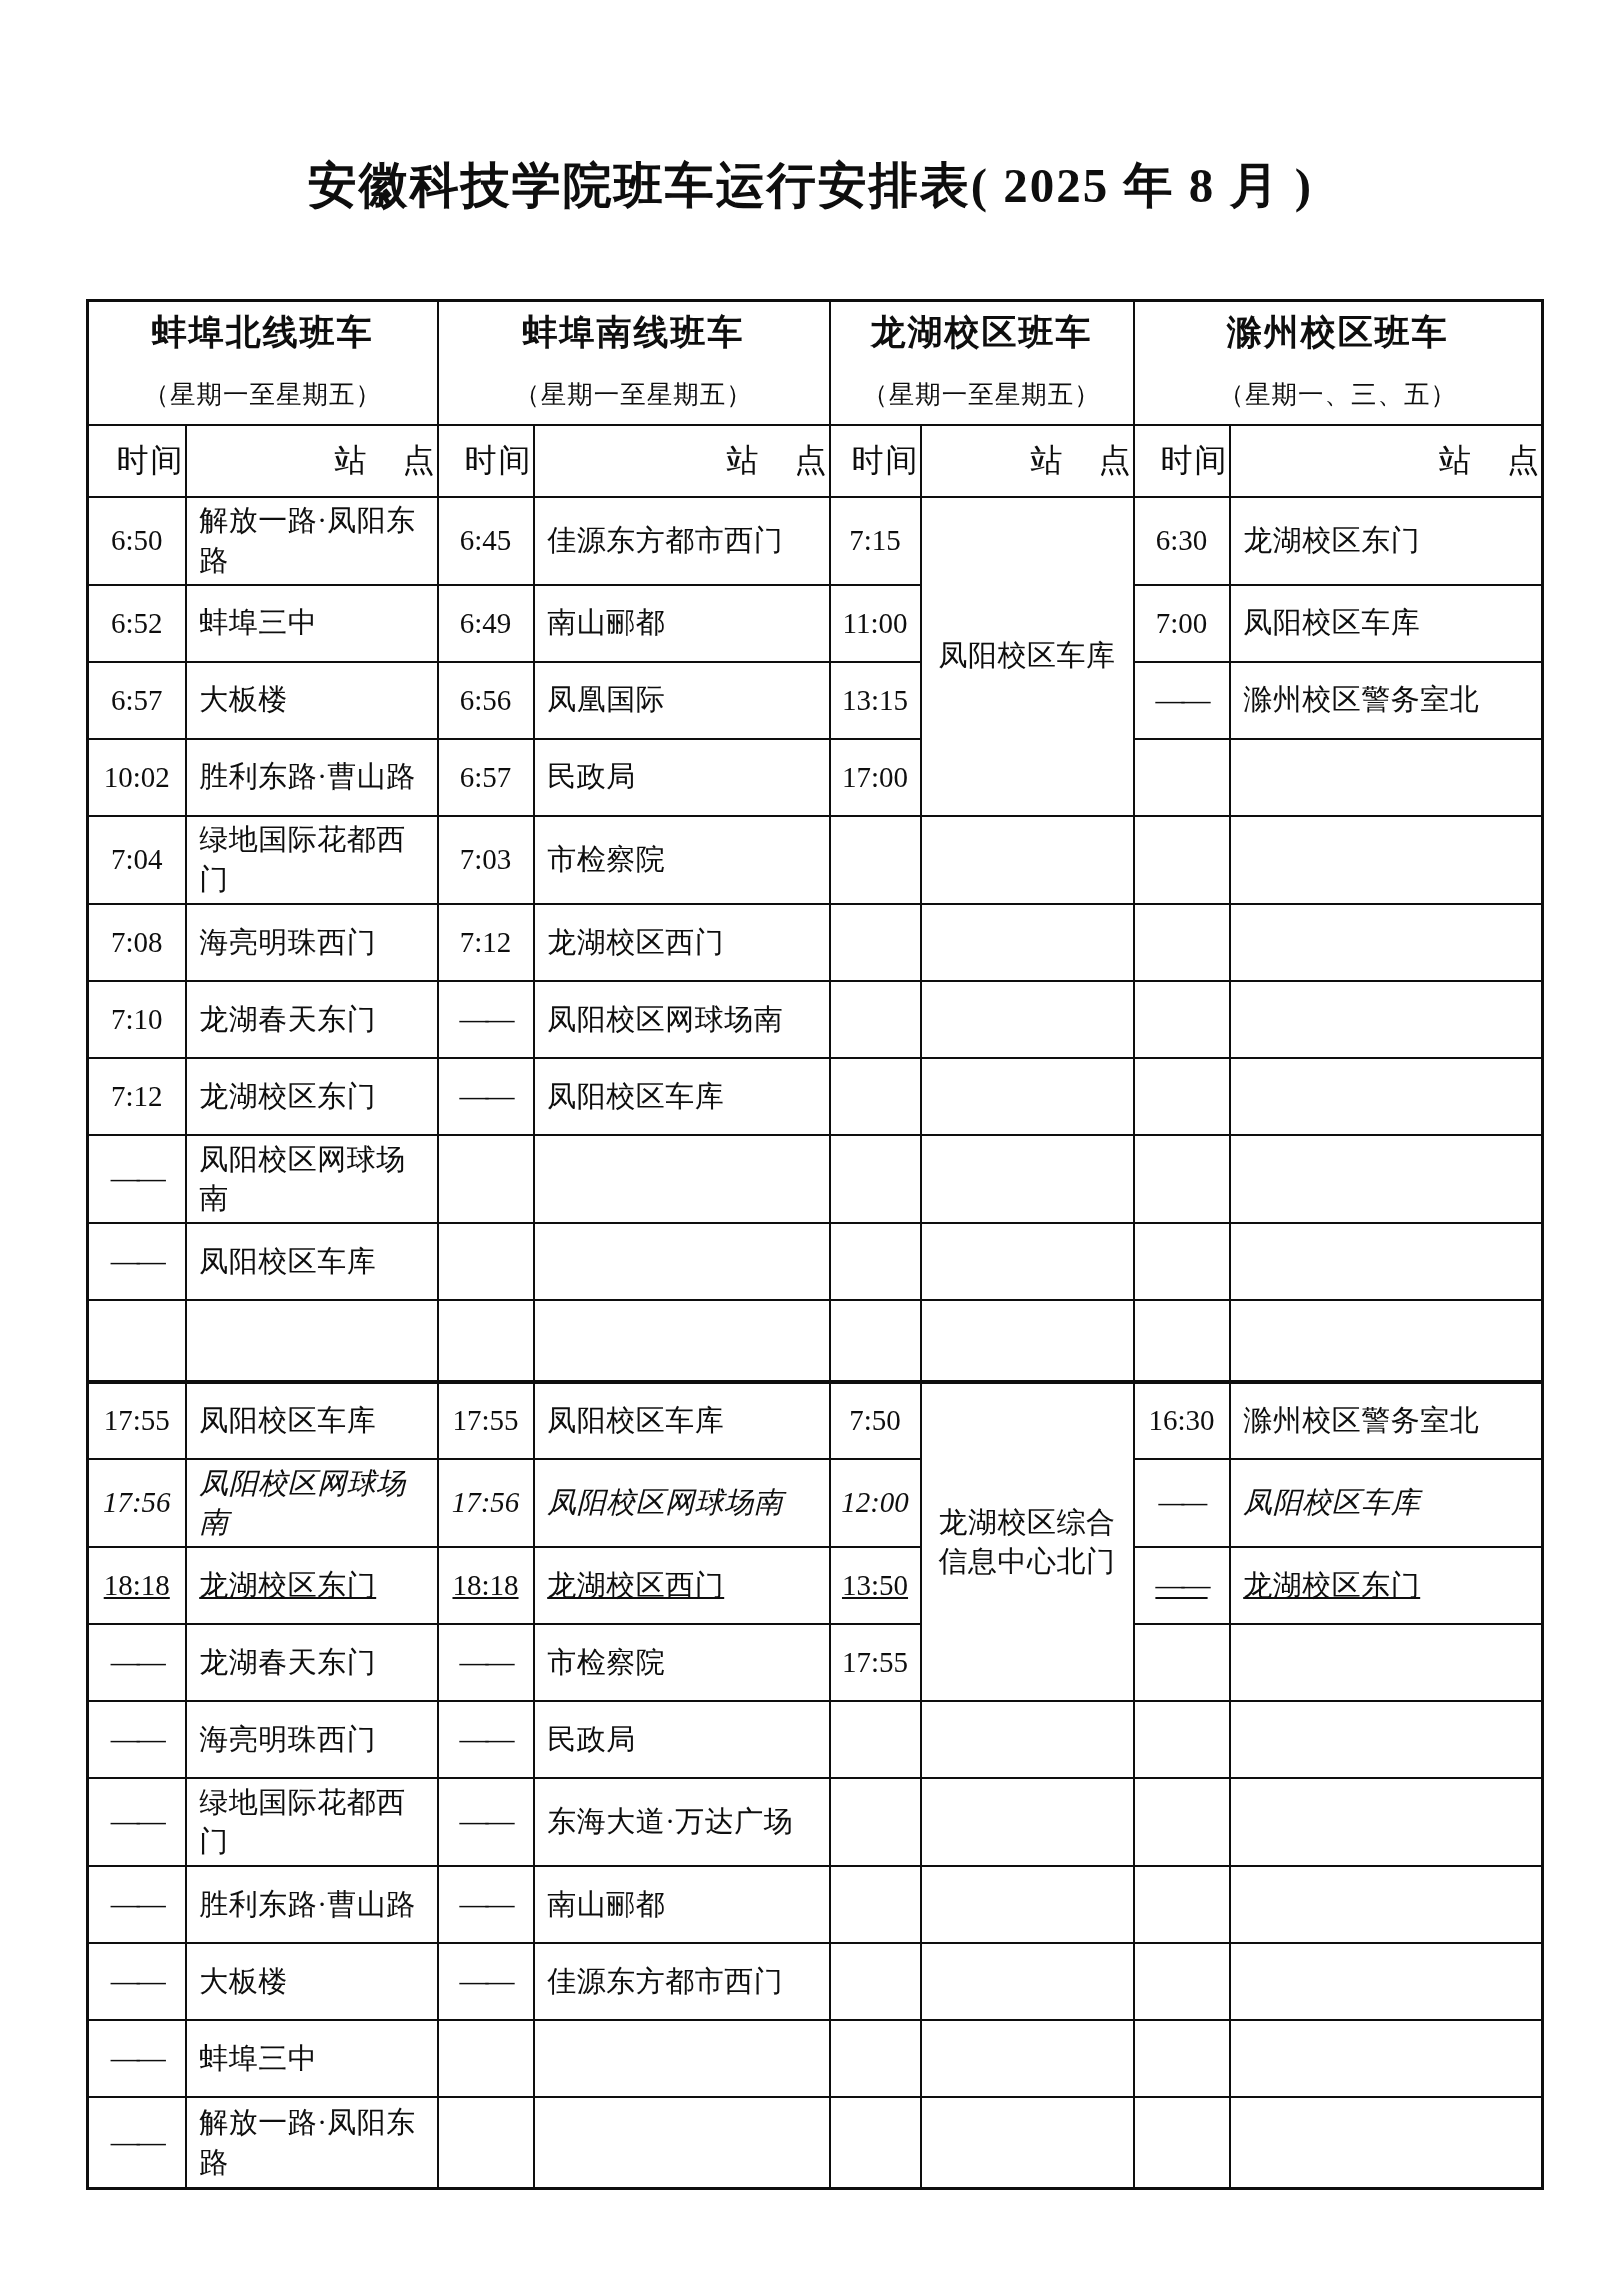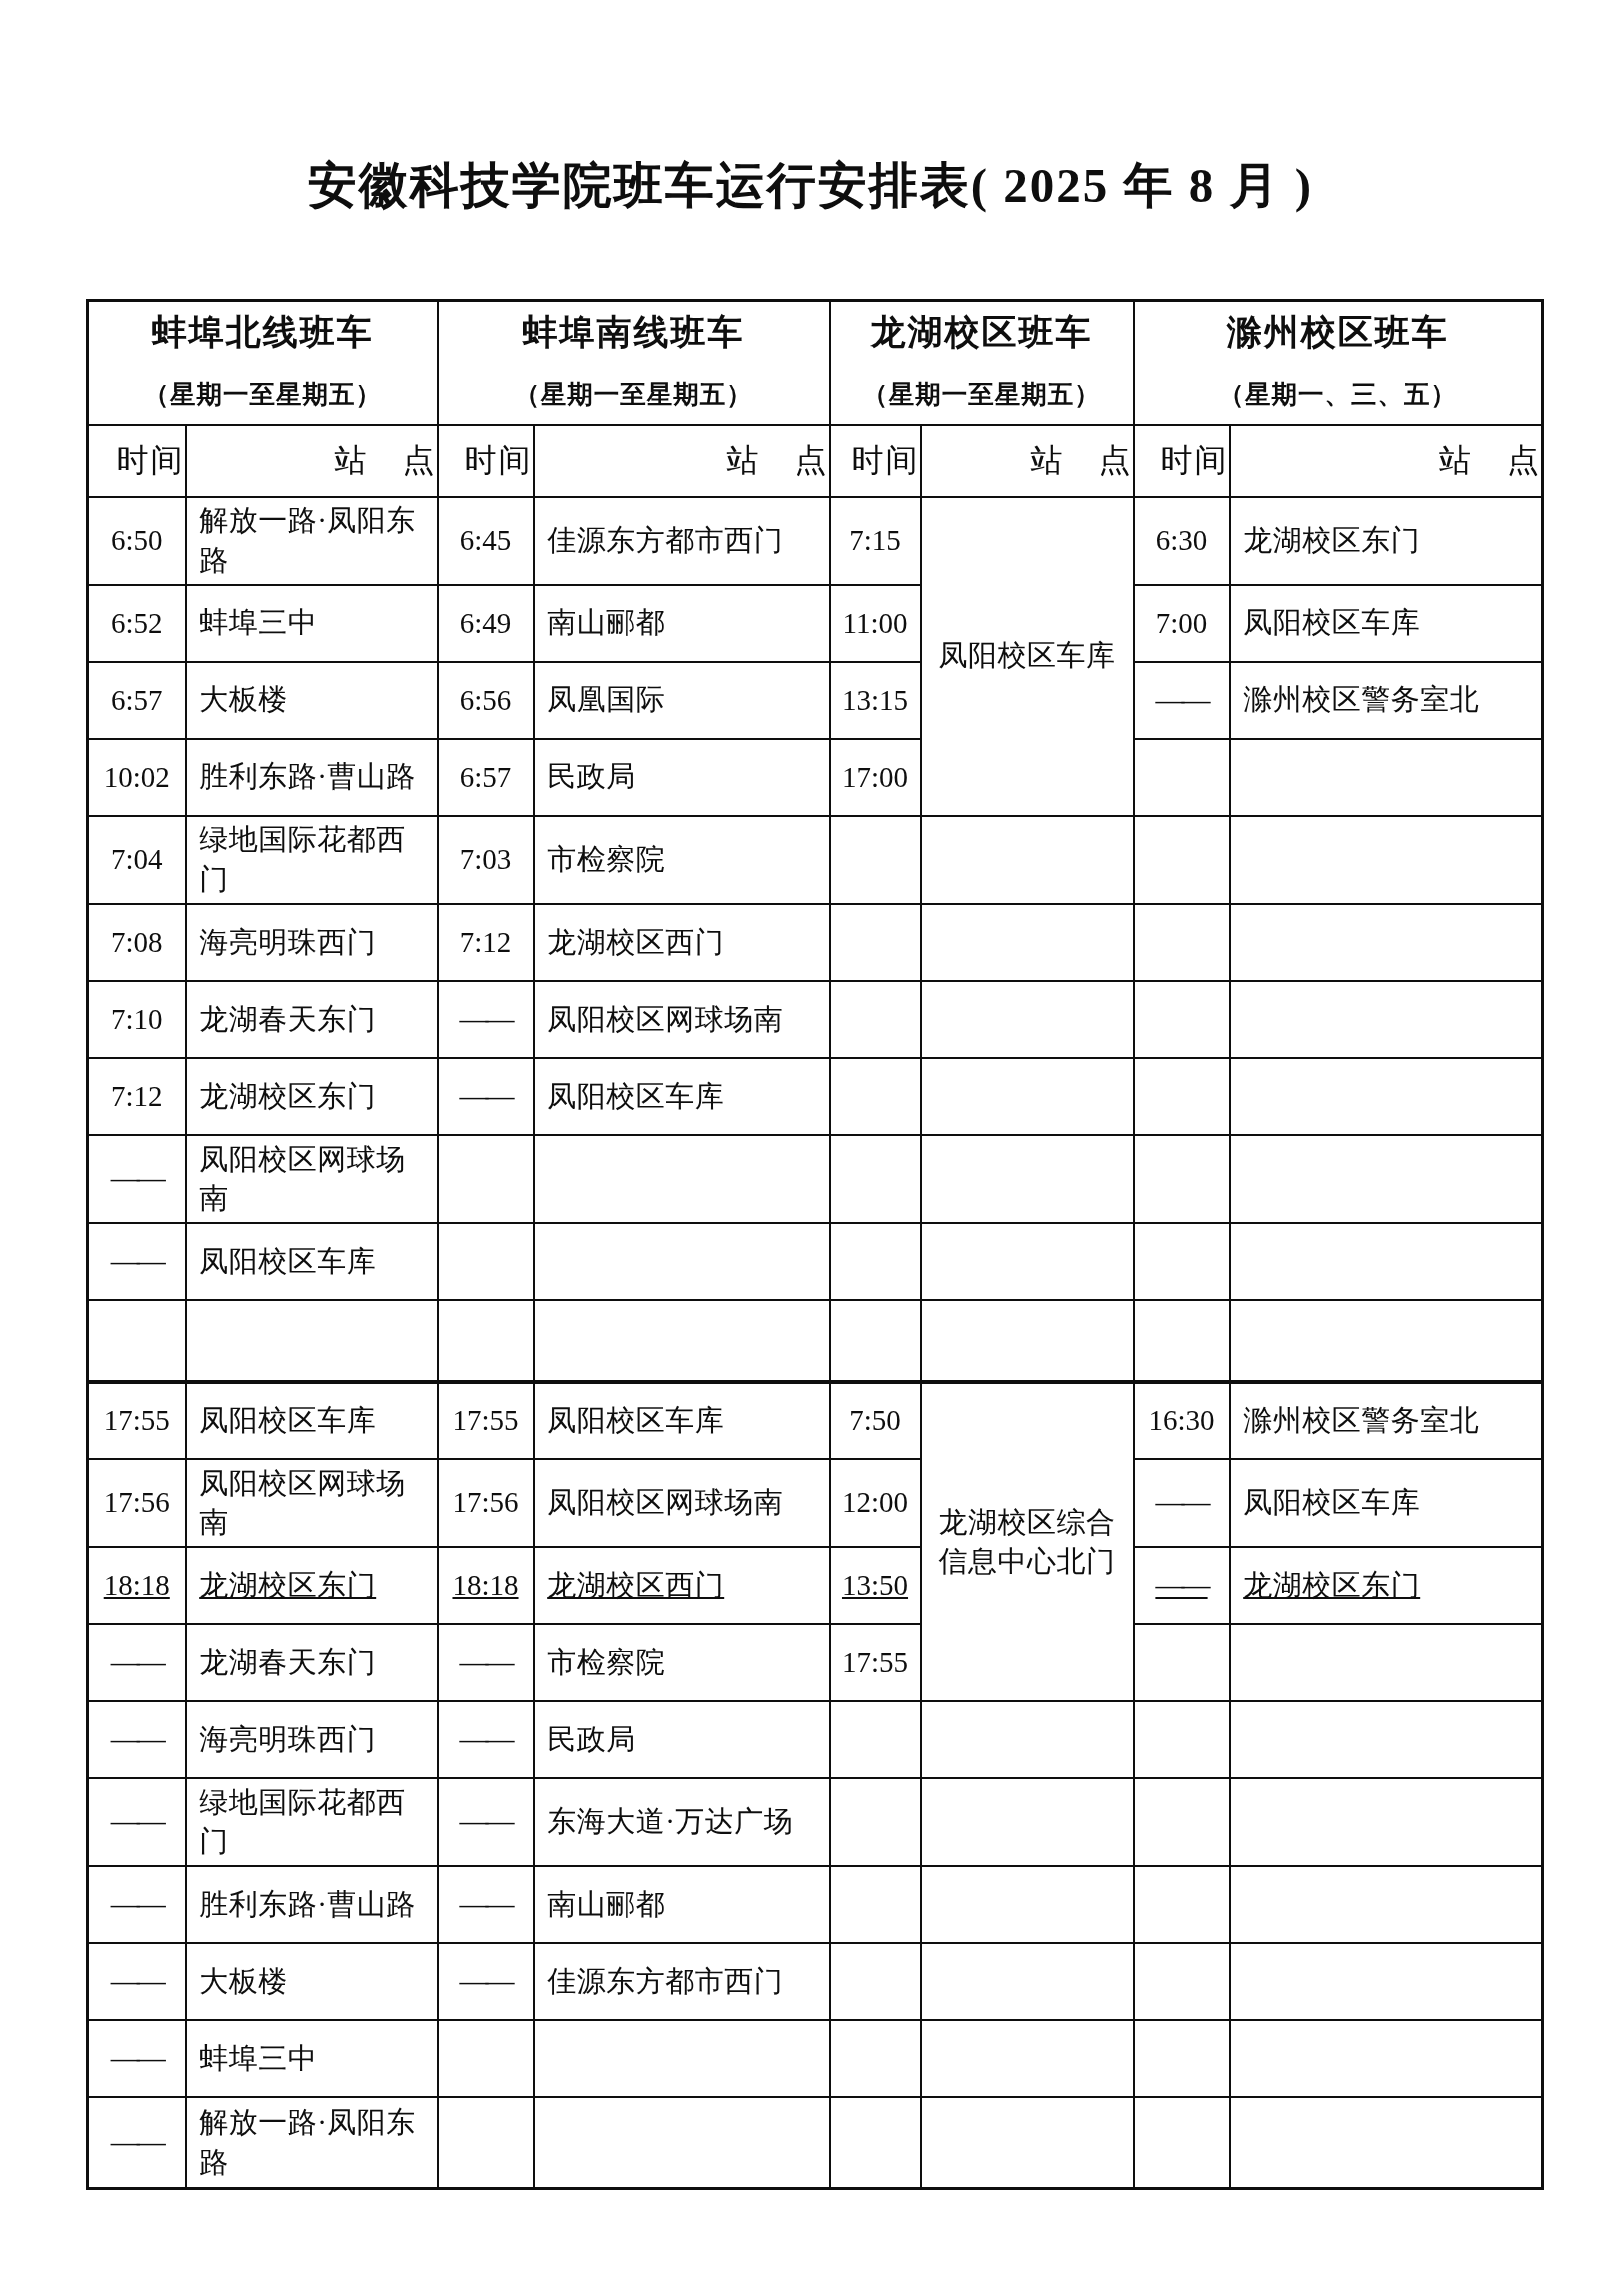--- a/index.html
+++ b/index.html
@@ -22,21 +22,21 @@
   }
   th, td {
     border: 2px solid #0e0e0e;
     padding: 0; vertical-align: middle; overflow: hidden;
     background: #ffffff;
   }
   .group-left { border-left: 2.9px solid #0e0e0e; }
   tr.section-start td { border-top: 4.9px solid #0e0e0e; }
   th.group-header { text-align: center; }
   .g-title { font-size: 35px; font-weight: 700; letter-spacing: 2px; line-height: 1.15; }
-  .g-days  { font-size: 25.5px; font-weight: 700; letter-spacing: 1px; margin-top: 24px; }
+  .g-days  { font-size: 25.5px; font-weight: 400; letter-spacing: 1px; margin-top: 24px; }
   th.sub   { font-size: 32px; font-weight: 400; letter-spacing: 2px; text-align: right; }
   td.time  { font-size: 29px; text-align: center; }
   td.time.dash { letter-spacing: -2.9px; font-weight: 400; }
   td.station {
     font-size: 29px; text-align: left;
     padding: 3.9px 9.8px 3.9px 12.7px; line-height: 1.35; letter-spacing: 0.5px;
   }
   td.station.merged { text-align: center; padding: 3.9px 12.7px; }
 </style>
 </head>
@@ -197,21 +197,21 @@
         <tr class="section-start" style="height: 77px;">
           <td class="time">17:55</td>
           <td class="station">凤阳校区车库</td>
           <td class="time group-left">17:55</td>
           <td class="station">凤阳校区车库</td>
           <td class="time group-left">7:50</td>
           <td class="station merged" rowspan="4">龙湖校区综合信息中心北门</td>
           <td class="time group-left">16:30</td>
           <td class="station">滁州校区警务室北</td>
         </tr>
-        <tr style="height: 77px;">
+        <tr style="height: 77px; font-style: italic;">
           <td class="time">17:56</td>
           <td class="station">凤阳校区网球场南</td>
           <td class="time group-left">17:56</td>
           <td class="station">凤阳校区网球场南</td>
           <td class="time group-left">12:00</td>
           <td class="time group-left dash">——</td>
           <td class="station">凤阳校区车库</td>
         </tr>
         <tr style="height: 77px; text-decoration: underline;">
           <td class="time">18:18</td>

